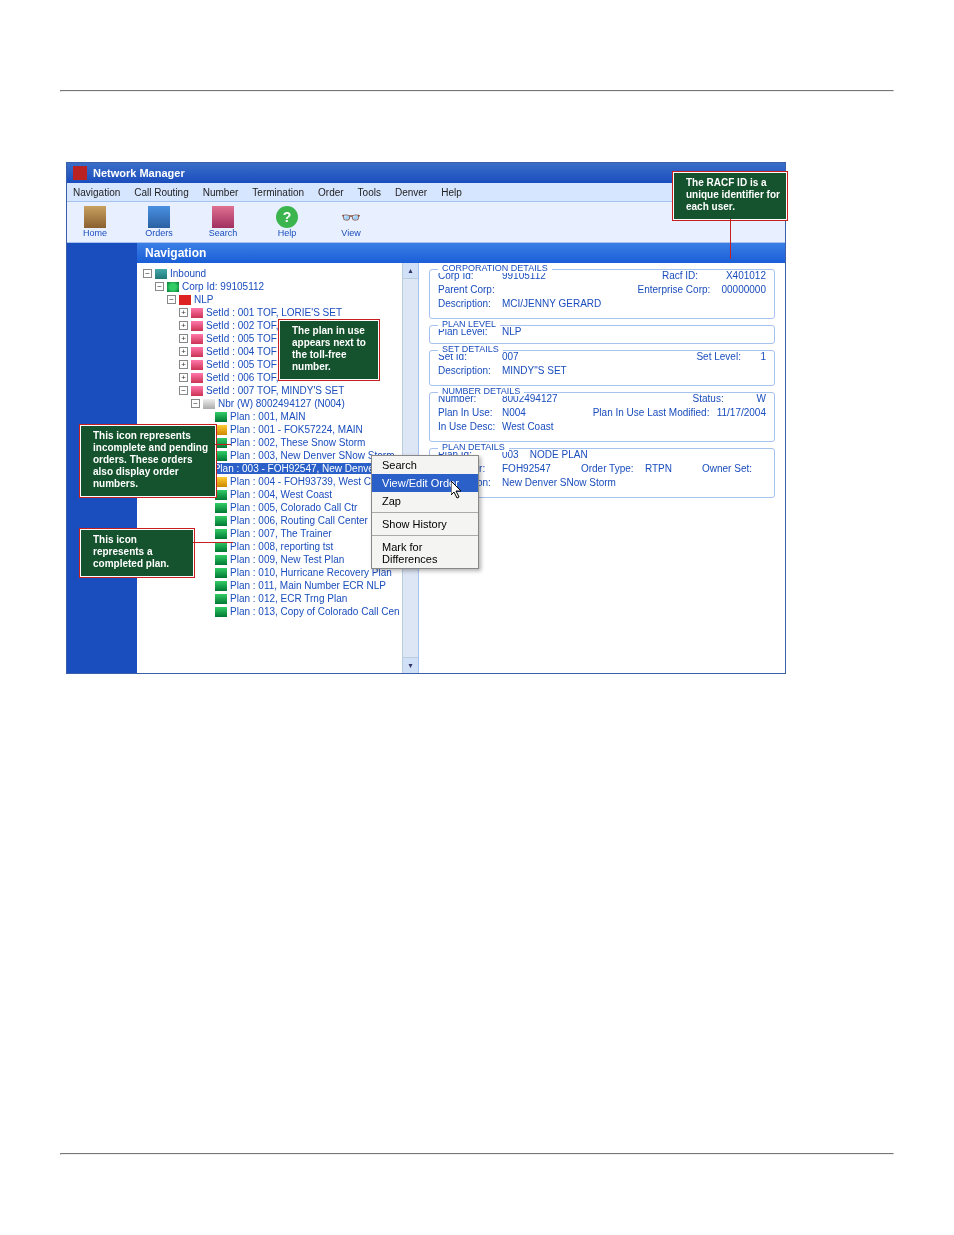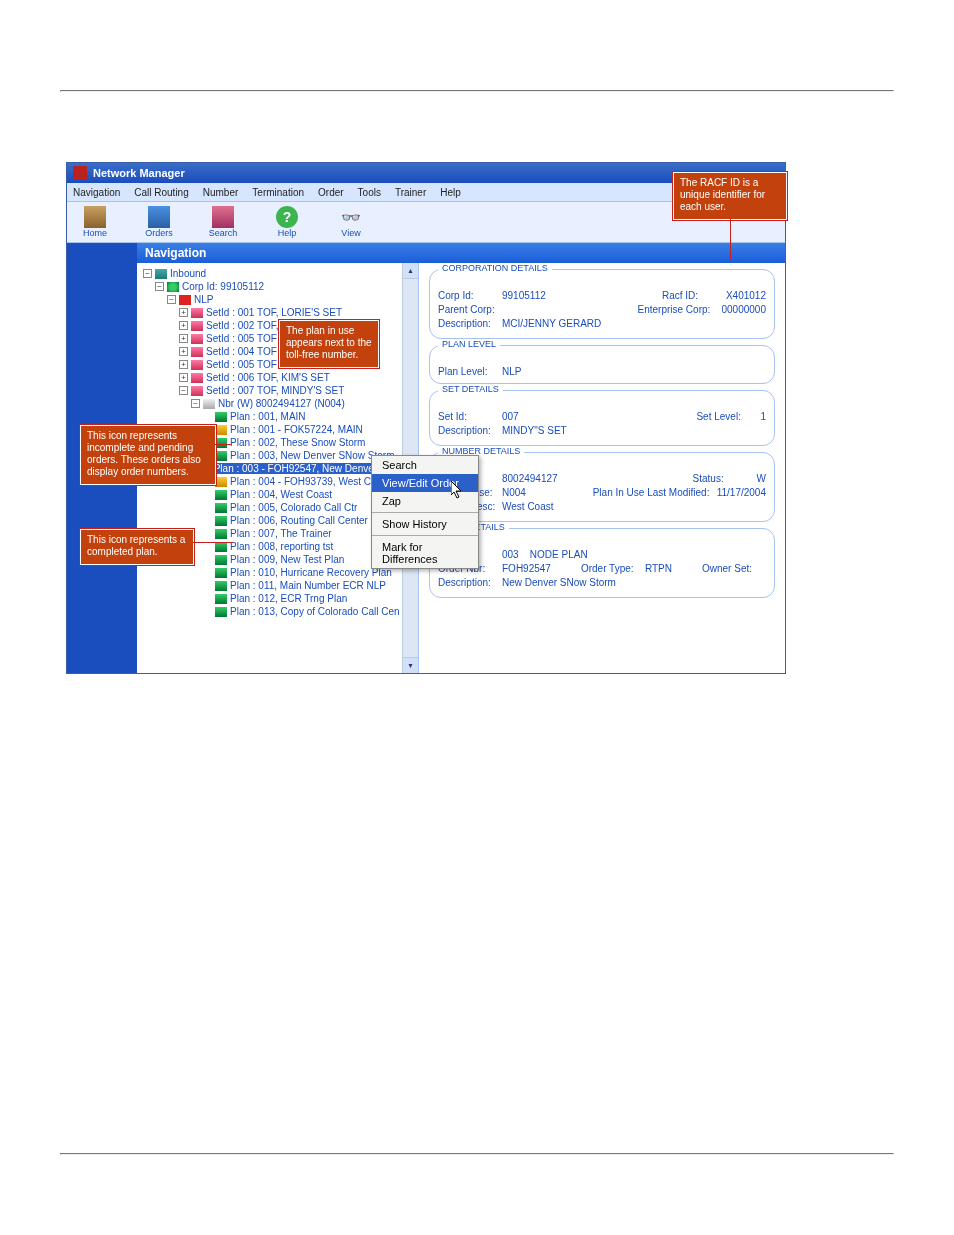--- a/index.html
+++ b/index.html
@@ -35,31 +35,31 @@
 .node .nico{width:12px;height:10px;margin-right:3px}
 .ni-inb{background:linear-gradient(#4aa,#277)}
 .ni-globe{background:radial-gradient(circle,#3c6 40%,#073)}
 .ni-red{background:#d22}
 .ni-set{background:linear-gradient(#f7a,#c35)}
 .ni-num{background:linear-gradient(#eee,#aaa)}
 .ni-plan{background:linear-gradient(#3c6,#073)}
 .ni-order{background:linear-gradient(#fc3,#c80)}
 .ni-sel{background:#2a60c8;color:#fff;padding:0 2px}
 .details{flex:1;padding:6px 10px;color:#1a4dbd;font-size:10px;position:relative}
-.fs{border:1px solid #a6c2ef;border-radius:12px;padding:20px 8px 6px 8px;margin-bottom:6px;position:relative}
+.fs{border:1px solid #a6c2ef;border-radius:3px;padding:0 8px 6px 8px;margin-bottom:6px;position:relative}
 .fs .lg{position:absolute;top:-7px;left:8px;background:#fff;padding:0 4px;font-size:9px}
 .kv{display:inline-block;white-space:nowrap}
 .kv .k{display:inline-block;min-width:60px;margin-right:4px}
 .kv .v{font-weight:normal}
 .row{display:flex;justify-content:space-between;margin-bottom:3px}
 .ctx-menu{position:absolute;background:#f4f4f2;border:1px solid #888;box-shadow:2px 2px 4px rgba(0,0,0,0.3);font-size:11px;color:#000;width:108px;z-index:5;font-family:Tahoma,sans-serif}
 .ctx-menu .mi{padding:3px 10px}
 .ctx-menu .mi.hl{background:#2a60c8;color:#fff}
 .ctx-menu .sep{border-top:1px solid #aaa;margin:2px 0}
-.callout{position:absolute;background:#c2410c;color:#fff;font-size:10px;font-weight:normal;border:1px solid #fff;outline:1px solid #c71f1f;padding:4px 6px 6px 6px;line-height:12px;z-index:8}
+.callout{position:absolute;background:#14532d;color:#fff;font-size:10px;font-weight:bold;border:1px solid #fff;outline:1px solid #c71f1f;padding:4px 6px 6px 12px;line-height:12px;z-index:8}
 .callout .arrow{position:absolute;background:#c71f1f}
 .cursor{position:absolute;width:14px;height:18px;pointer-events:none;z-index:6}
 .cursor svg{width:14px;height:18px}
 .foot{position:absolute;bottom:80px;left:60px;right:60px}
 </style>
 </head>
 <body>
 
 <div class="page">
   <hr class="rule">
@@ -71,21 +71,21 @@
       <span>Network Manager</span>
     </div>
 
     <div class="menubar">
       <span>Navigation</span>
       <span>Call Routing</span>
       <span>Number</span>
       <span>Termination</span>
       <span>Order</span>
       <span>Tools</span>
-      <span>Trainer</span>
+      <span>Denver</span>
       <span>Help</span>
     </div>
 
     <div class="toolbar">
       <div class="tbbtn">
         <span class="ico home"></span>
         <span>Home</span>
       </div>
       <div class="tbbtn">
         <span class="ico orders"></span>

